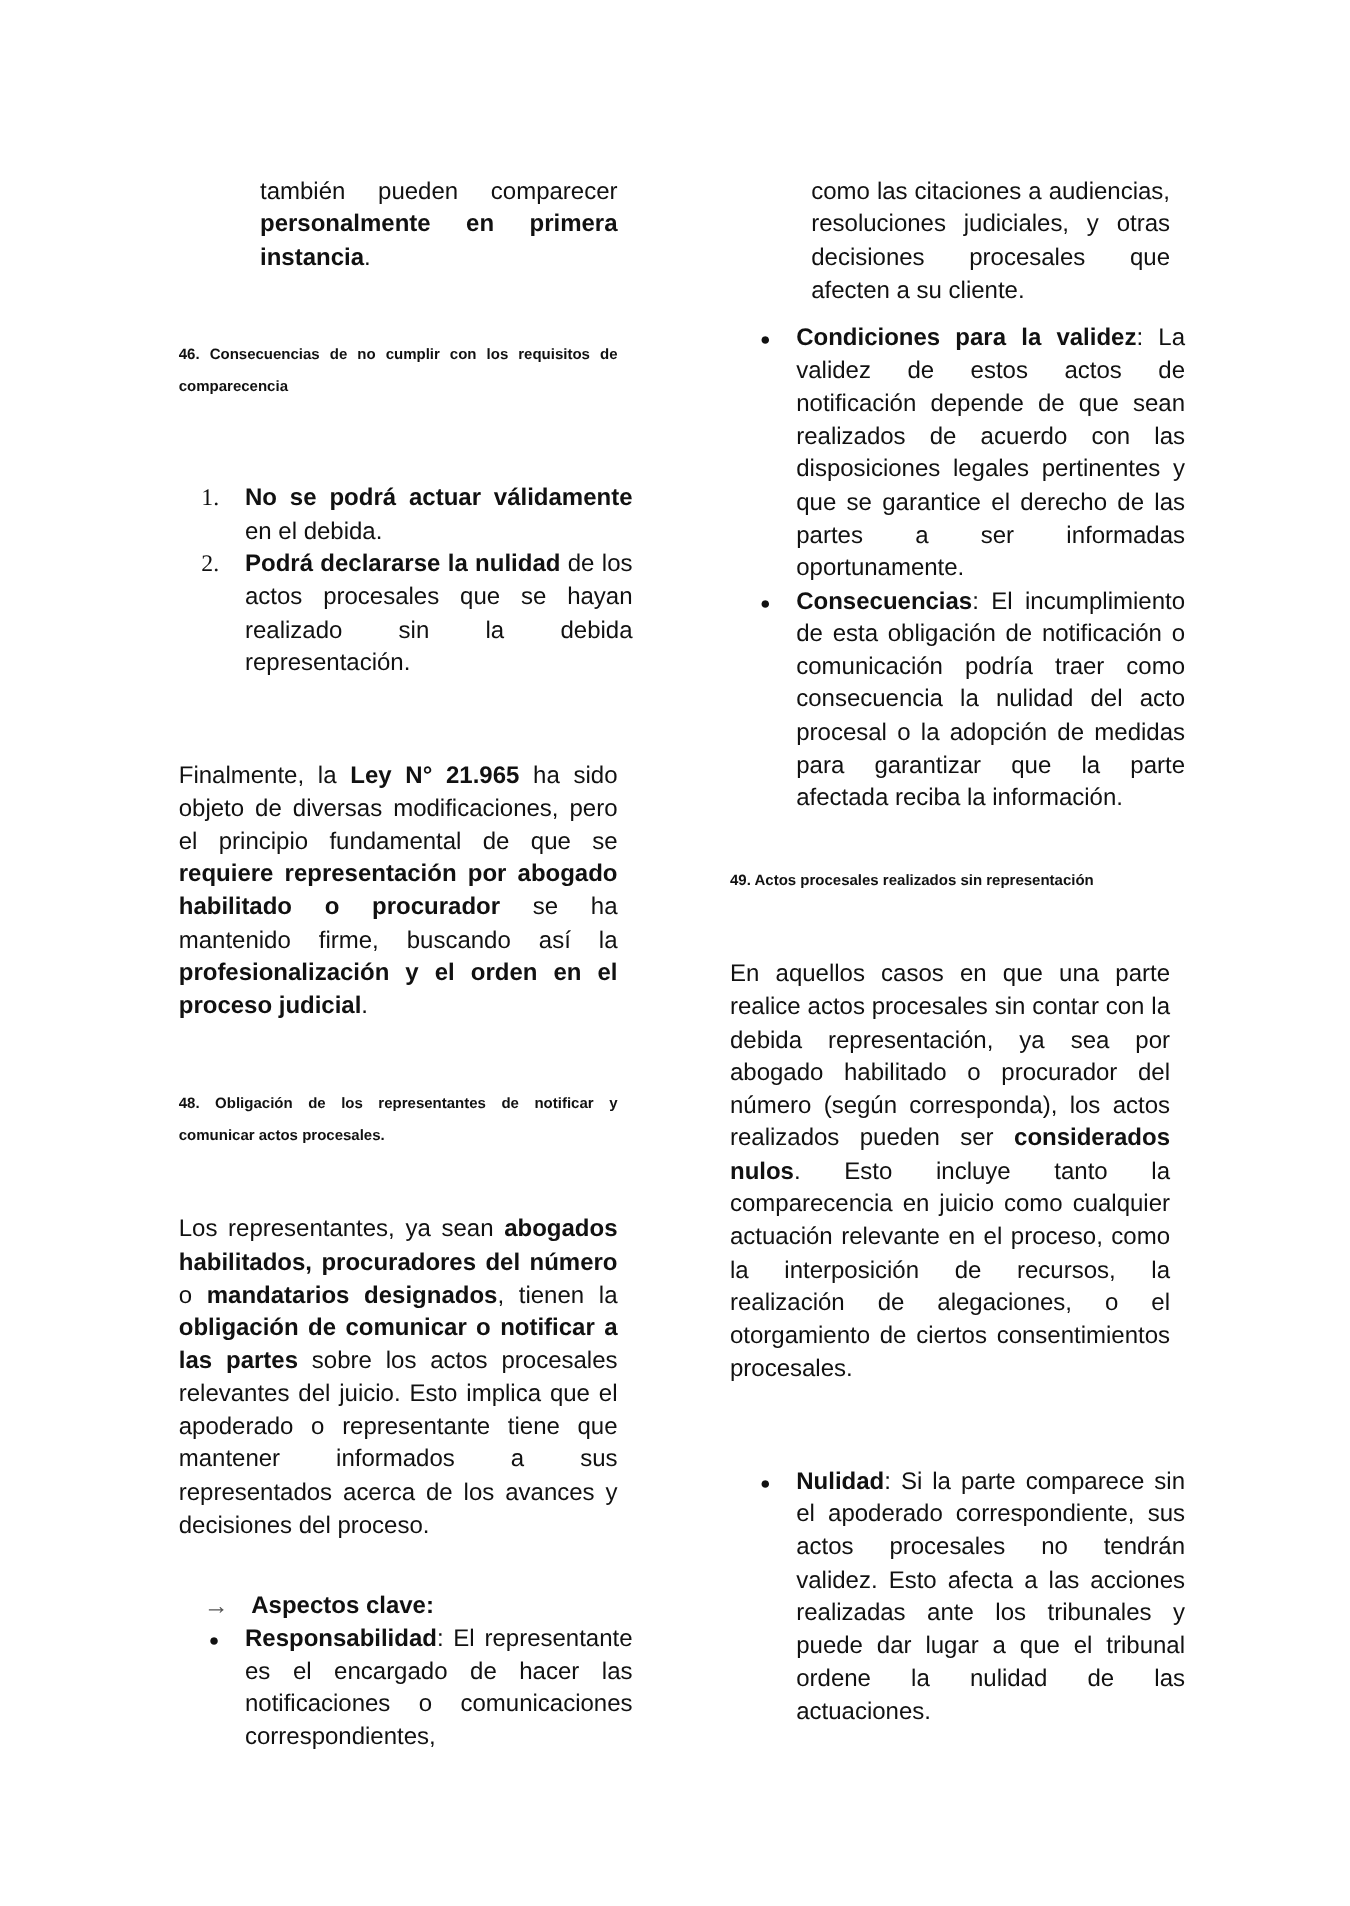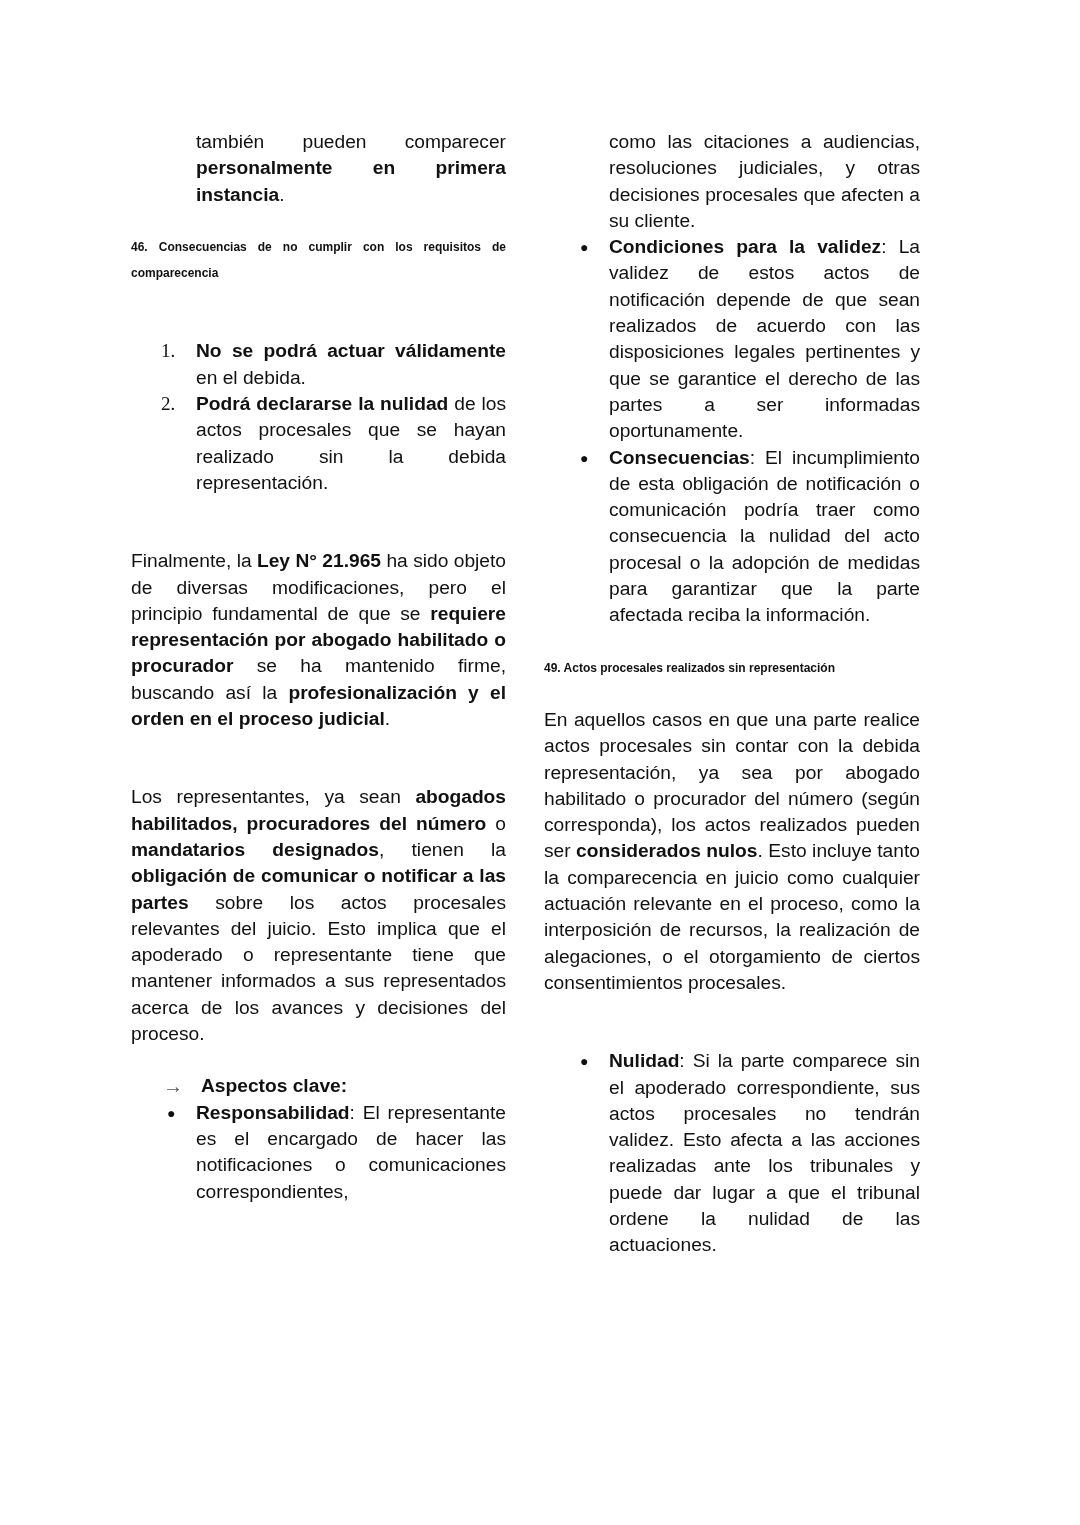--- a/index.html
+++ b/index.html
@@ -3,22 +3,22 @@
 <meta charset="utf-8">
 <style>
   html, body { margin: 0; padding: 0; background: #ffffff; }
   body {
     width: 1080px; height: 1525px; position: relative; overflow: hidden;
     font-family: "Liberation Sans", sans-serif; color: #111111;
     font-size: 19.2px; line-height: 26.3px;
   }
   .col { position: absolute; top: 129px; }
   .col-left { left: 131px; width: 375px; }
-  .col-right { left: 544px; width: 376px; }
-  p, h2 { margin: 0; text-align: justify; }
+  .col-right { left: 572px; width: 376px; }
+  p, h2 { margin: 12px; text-align: justify; }
   h2 { font-weight: bold; font-size: 12px; line-height: 26.3px; }
   b { font-weight: bold; }
   .indent { padding-left: 65px; }
   .gap { height: 26px; }
   .list-item { position: relative; padding-left: 65px; text-align: justify; }
   .marker { position: absolute; left: 30px; top: 0; width: 30px; }
   .num-marker { font-family: "Liberation Serif", serif; font-size: 19px; }
   .bullet-marker { font-size: 14px; left: 36px; }
   .arrow-marker { left: 32px; color: #555555; font-size: 20px; }
   .arrow-item { padding-left: 70px; }
@@ -40,20 +40,21 @@
   <div class="list-item">
     <span class="marker num-marker">2.</span>
     <b>Podrá declararse la nulidad</b><span> de los actos procesales que se hayan realizado sin la debida representación.</span>
   </div>
   <div class="gap"></div>
 
   <div class="gap"></div>
   <p><span>Finalmente, la </span><b>Ley N° 21.965</b><span> ha sido objeto de diversas modificaciones, pero el principio fundamental de que se </span><b>requiere representación por abogado habilitado o procurador</b><span> se ha mantenido firme, buscando así la </span><b>profesionalización y el orden en el proceso judicial</b><span>.</span></p>
   <div class="gap"></div>
 
+  <h2>48. Obligación de los representantes de notificar y comunicar actos procesales.</h2>
   <div class="gap"></div>
   <p><span>Los representantes, ya sean </span><b>abogados habilitados, procuradores del número</b><span> o </span><b>mandatarios designados</b><span>, tienen la </span><b>obligación de comunicar o notificar a las partes</b><span> sobre los actos procesales relevantes del juicio. Esto implica que el apoderado o representante tiene que mantener informados a sus representados acerca de los avances y decisiones del proceso.</span></p>
   <div class="gap"></div>
 
   <div class="list-item arrow-item">
     <span class="marker arrow-marker">→</span>
     <b>Aspectos clave:</b>
   </div>
   <div class="list-item">
     <span class="marker bullet-marker">●</span>

